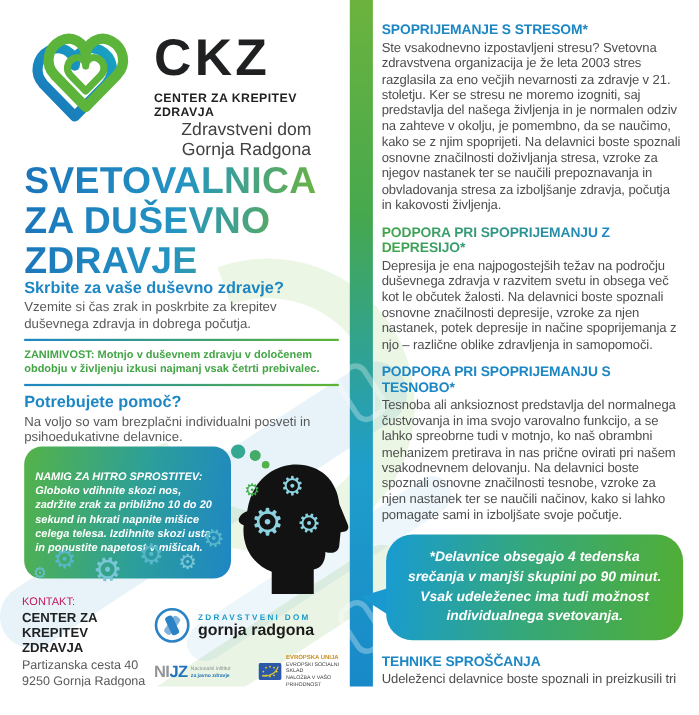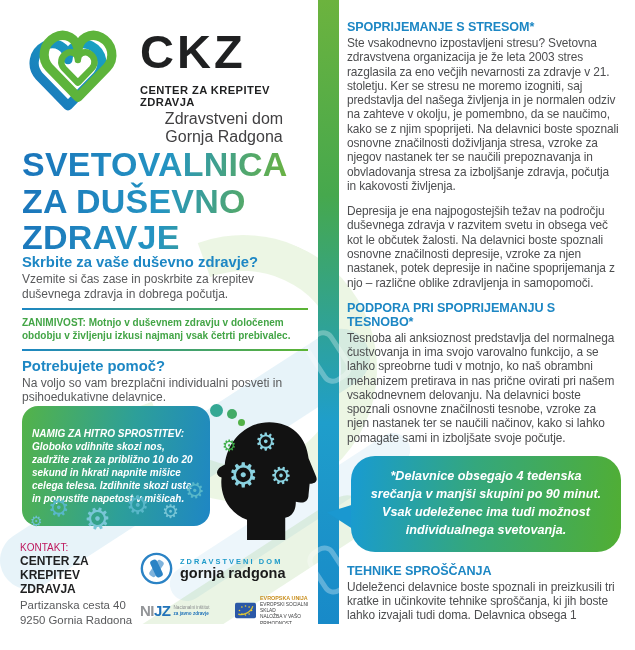--- a/index.html
+++ b/index.html
@@ -133,21 +133,21 @@
       <div class="ckz">CKZ</div>
       <div class="center-line">CENTER ZA KREPITEV ZDRAVJA</div>
       <div class="sub-line">Zdravstveni dom Gornja Radgona</div>
     </div>
   </div>
 
   <div class="title">SVETOVALNICA ZA DUŠEVNO ZDRAVJE</div>
 
   <div class="left-sec">
     <p class="h-blue">Skrbite za vaše duševno zdravje?</p>
-    <p class="body-txt">Vzemite si čas zase in poskrbite za krepitev duševnega zdravja in dobrega počutja.</p>
+    <p class="body-txt">Vzemite si čas zrak in poskrbite za krepitev duševnega zdravja in dobrega počutja.</p>
     <div class="divider"></div>
     <p class="fact">ZANIMIVOST: Motnjo v duševnem zdravju v določenem obdobju v življenju izkusi najmanj vsak četrti prebivalec.</p>
     <div class="divider"></div>
     <p class="h-blue">Potrebujete pomoč?</p>
     <p class="body-txt">Na voljo so vam brezplačni individualni posveti in psihoedukativne delavnice.</p>
   </div>
 
   <div class="tip-zone">
     <div class="tip-bubble">
       <span style="display: block;">NAMIG ZA HITRO SPROSTITEV:</span>
@@ -253,20 +253,21 @@
           <div class="b">MINISTRSTVO ZA ZDRAVJE</div>
         </div>
       </div>
     </div>
   </div>
 
   <div class="right-col">
     <p class="r-head">SPOPRIJEMANJE S STRESOM*</p>
     <p class="r-body">Ste vsakodnevno izpostavljeni stresu? Svetovna zdravstvena organizacija je že leta 2003 stres razglasila za eno večjih nevarnosti za zdravje v 21. stoletju. Ker se stresu ne moremo izogniti, saj predstavlja del našega življenja in je normalen odziv na zahteve v okolju, je pomembno, da se naučimo, kako se z njim spoprijeti. Na delavnici boste spoznali osnovne značilnosti doživljanja stresa, vzroke za njegov nastanek ter se naučili prepoznavanja in obvladovanja stresa za izboljšanje zdravja, počutja in kakovosti življenja.</p>
 
+    <p class="r-head grad">PODPORA PRI SPOPRIJEMANJU Z DEPRESIJO*</p>
     <p class="r-body">Depresija je ena najpogostejših težav na področju duševnega zdravja v razvitem svetu in obsega več kot le občutek žalosti. Na delavnici boste spoznali osnovne značilnosti depresije, vzroke za njen nastanek, potek depresije in načine spoprijemanja z njo – različne oblike zdravljenja in samopomoči.</p>
 
     <p class="r-head">PODPORA PRI SPOPRIJEMANJU S TESNOBO*</p>
     <p class="r-body">Tesnoba ali anksioznost predstavlja del normalnega čustvovanja in ima svojo varovalno funkcijo, a se lahko spreobrne tudi v motnjo, ko naš obrambni mehanizem pretirava in nas prične ovirati pri našem vsakodnevnem delovanju. Na delavnici boste spoznali osnovne značilnosti tesnobe, vzroke za njen nastanek ter se naučili načinov, kako si lahko pomagate sami in izboljšate svoje počutje.</p>
 
     <div class="note-wrap">
       <div class="note-tail"></div>
       <div class="note">*Delavnice obsegajo 4 tedenska srečanja v manjši skupini po 90 minut. Vsak udeleženec ima tudi možnost individualnega svetovanja.</div>
     </div>
 

